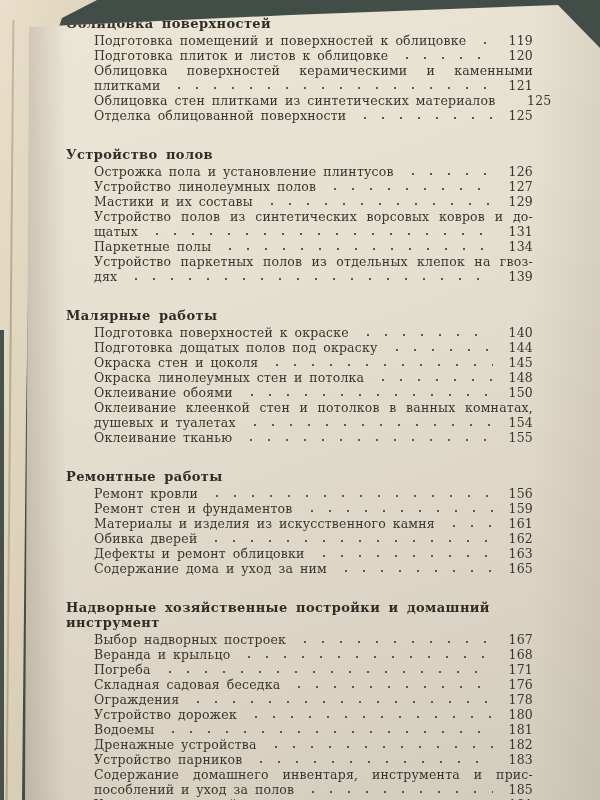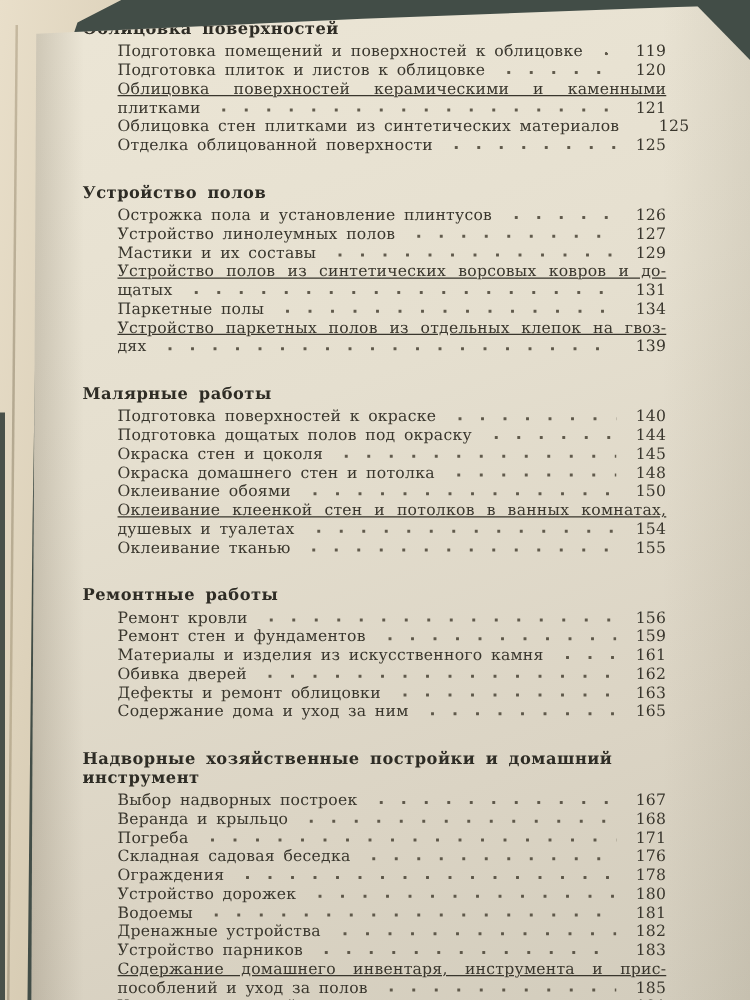--- a/index.html
+++ b/index.html
@@ -27,21 +27,21 @@
     background:linear-gradient(270deg,rgba(92,84,62,.10),rgba(92,84,62,0));}
 
   
   .toc{position:absolute;left:66px;top:16px;width:467px;color:#39362d;
     font-size:12.5px;line-height:15px;letter-spacing:.2px;word-spacing:2.6px;}
   .toc-section{margin-top:24px;}
   .toc-section:first-child{margin-top:0;}
   .toc-heading{font-weight:bold;color:#2e2c25;letter-spacing:.4px;word-spacing:3.4px;
     font-size:13px;margin-bottom:2px;}
   .toc-item .line{padding-left:28px;}
-  .full{text-align:justify;text-align-last:justify;text-decoration:underline;}
+  .full{text-align:justify;text-align-last:justify;}
   .row{display:flex;align-items:flex-start;}
   .etext,.htext{white-space:nowrap;}
   .leader{flex:1 1 auto;min-width:6px;margin:0 6px 0 10px;align-self:stretch;
     background-image:radial-gradient(circle,rgba(72,66,52,.85) 1.1px,rgba(0,0,0,0) 1.45px);
     background-size:18px 4px;background-repeat:repeat-x;
     background-position:left bottom 3px;}
   .num{flex:0 0 34px;text-align:right;white-space:nowrap;}
 </style>
 </head>
 <body>
@@ -157,21 +157,21 @@
           </div>
           <div class="toc-item">
             <div class="line row">
               <span class="etext">Окраска стен и цоколя</span>
               <span class="leader"></span>
               <span class="num">145</span>
             </div>
           </div>
           <div class="toc-item">
             <div class="line row">
-              <span class="etext">Окраска домашнего стен и потолка</span>
+              <span class="etext">Окраска линолеумных стен и потолка</span>
               <span class="leader"></span>
               <span class="num">148</span>
             </div>
           </div>
           <div class="toc-item">
             <div class="line row">
               <span class="etext">Оклеивание обоями</span>
               <span class="leader"></span>
               <span class="num">150</span>
             </div>

